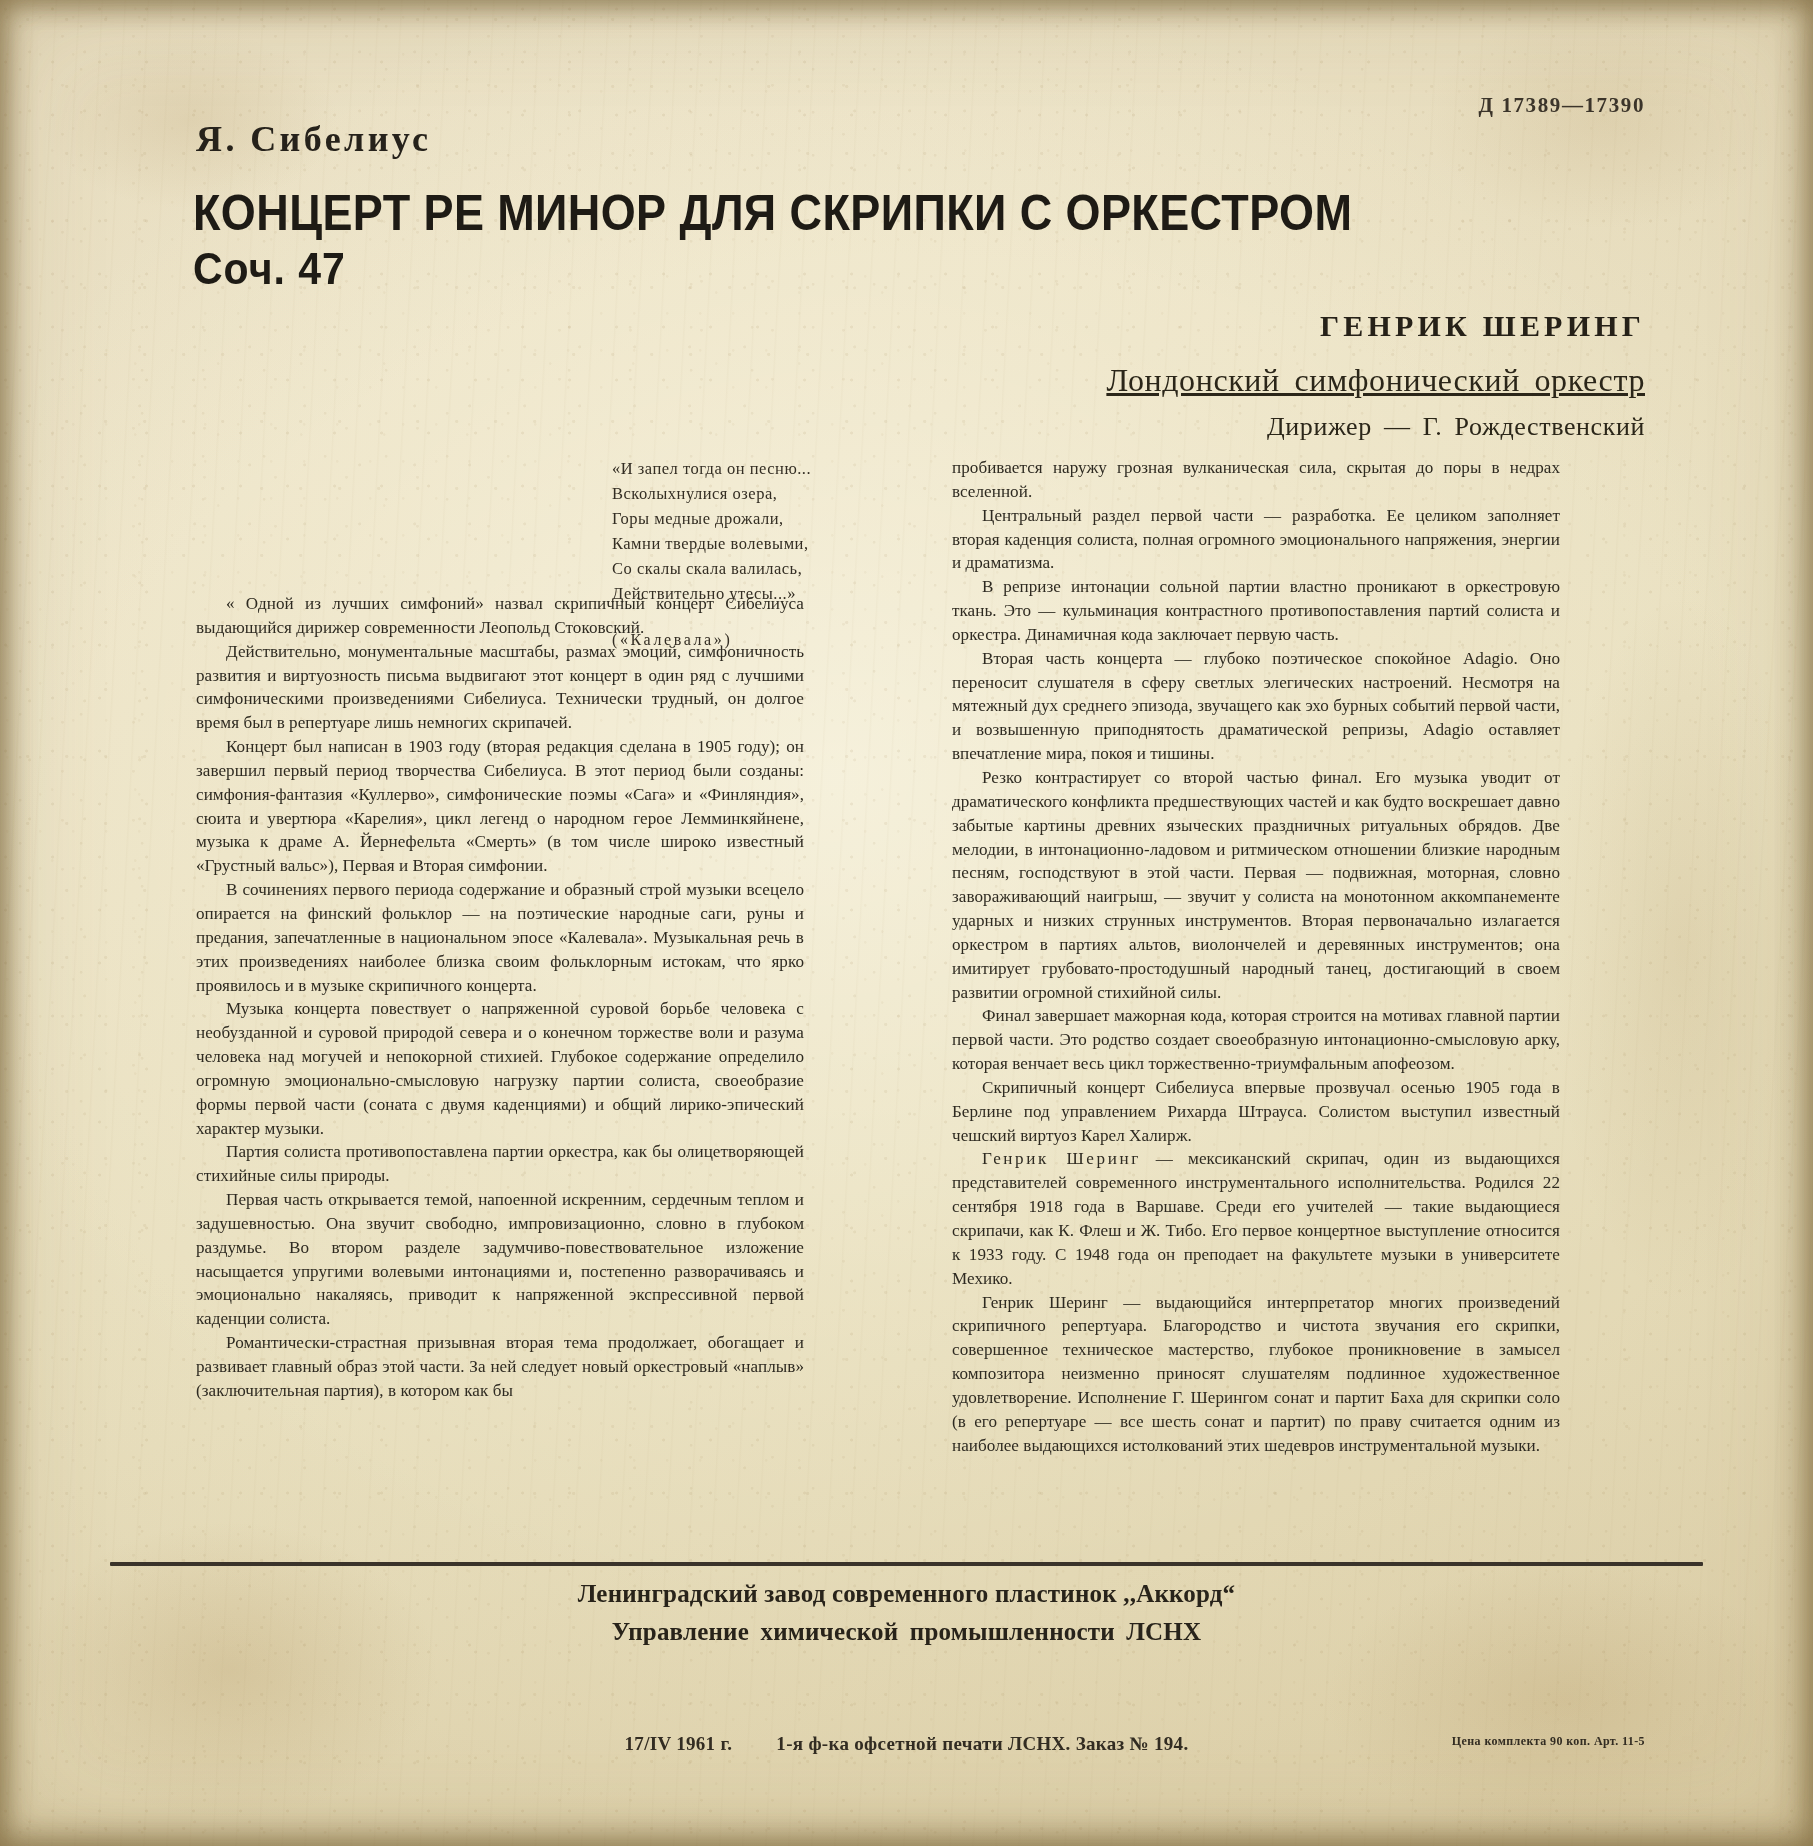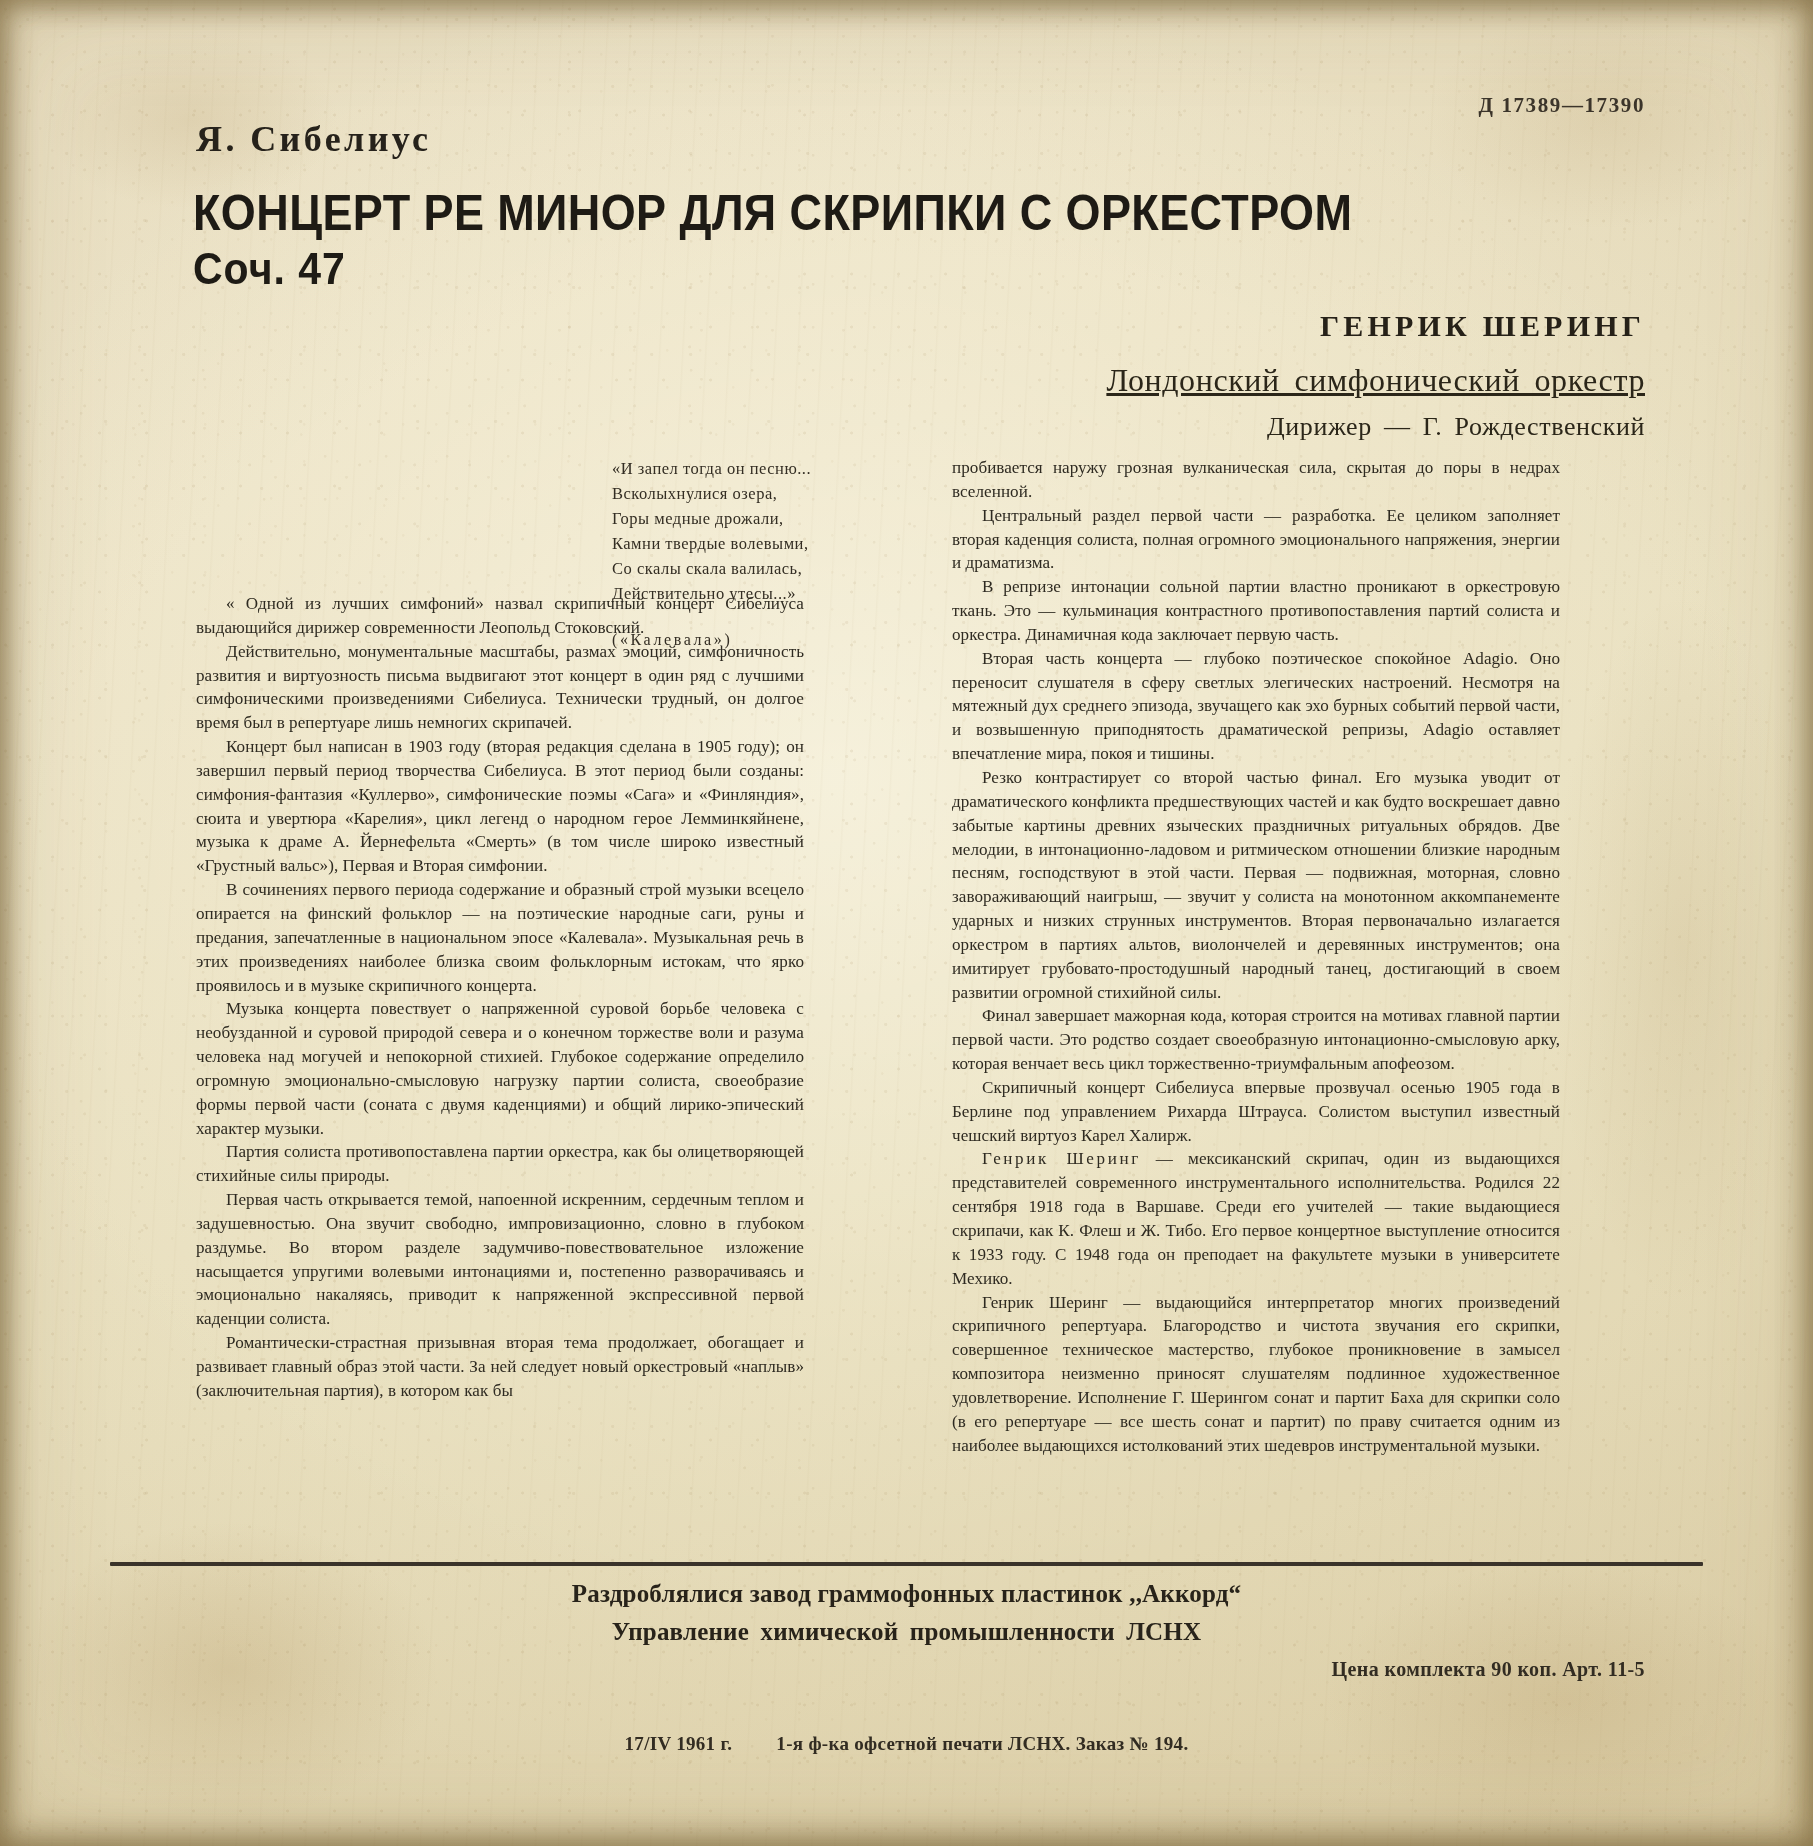--- a/index.html
+++ b/index.html
@@ -244,23 +244,23 @@
   .imprint .line2 {
     font-size: 25px;
     font-weight: 700;
     letter-spacing: 0.2px;
     color: #28231a;
     word-spacing: 5px;
   }
 
   .price {
     position: absolute;
-    top: 1658px;
+    top: 1734px;
     right: 168px;
-    font-size: 20px;
+    font-size: 12px;
     font-weight: 700;
     letter-spacing: 0.4px;
     color: #322c22;
     white-space: nowrap;
   }
 
   .printinfo {
     position: absolute;
     top: 1733px;
     left: 0;
@@ -330,21 +330,21 @@
       <p>Резко контрастирует со второй частью финал. Его музыка уводит от драматического конфликта предшествующих частей и как будто воскрешает давно забытые картины древних языческих праздничных ритуальных обрядов. Две мелодии, в интонационно-ладовом и ритмическом отношении близкие народным песням, господствуют в этой части. Первая — подвижная, моторная, словно завораживающий наигрыш, — звучит у солиста на монотонном аккомпанементе ударных и низких струнных инструментов. Вторая первоначально излагается оркестром в партиях альтов, виолончелей и деревянных инструментов; она имитирует грубовато-простодушный народный танец, достигающий в своем развитии огромной стихийной силы.</p>
       <p>Финал завершает мажорная кода, которая строится на мотивах главной партии первой части. Это родство создает своеобразную интонационно-смысловую арку, которая венчает весь цикл торжественно-триумфальным апофеозом.</p>
       <p>Скрипичный концерт Сибелиуса впервые прозвучал осенью 1905 года в Берлине под управлением Рихарда Штрауса. Солистом выступил известный чешский виртуоз Карел Халирж.</p>
       <p><span class="sp-name">Генрик Шеринг</span><span> — мексиканский скрипач, один из выдающихся представителей современного инструментального исполнительства. Родился 22 сентября 1918 года в Варшаве. Среди его учителей — такие выдающиеся скрипачи, как К. Флеш и Ж. Тибо. Его первое концертное выступление относится к 1933 году. С 1948 года он преподает на факультете музыки в университете Мехико.</span></p>
       <p>Генрик Шеринг — выдающийся интерпретатор многих произведений скрипичного репертуара. Благородство и чистота звучания его скрипки, совершенное техническое мастерство, глубокое проникновение в замысел композитора неизменно приносят слушателям подлинное художественное удовлетворение. Исполнение Г. Шерингом сонат и партит Баха для скрипки соло (в его репертуаре — все шесть сонат и партит) по праву считается одним из наиболее выдающихся истолкований этих шедевров инструментальной музыки.</p>
     </div>
 
     <div class="rule"></div>
 
     <div class="imprint">
-      <div class="line1">Раздроблялися завод граммофонных пластинок ,,Аккорд“</div>
+      <div class="line1">Ленинградский завод современного пластинок ,,Аккорд“</div>
       <div class="line2">Управление химической промышленности ЛСНХ</div>
     </div>
 
     <div class="price">Цена комплекта 90 коп. Арт. 11-5</div>
 
     <div class="printinfo">
       <span>17/IV 1961 г.</span>
       <span class="gap"></span>
       <span>1-я ф-ка офсетной печати ЛСНХ. Заказ № 194.</span>
     </div>

